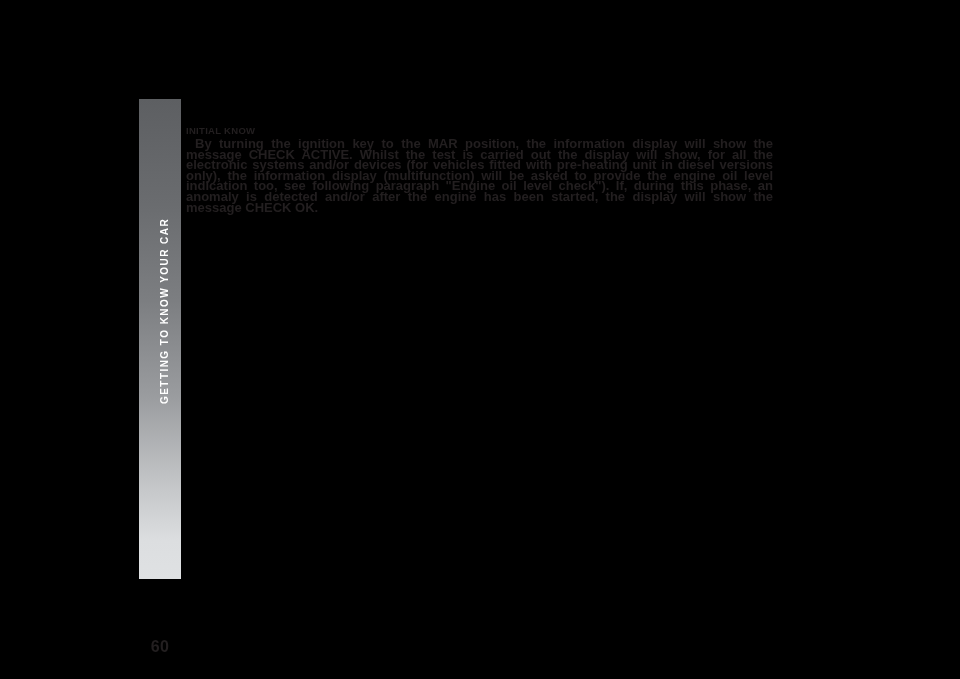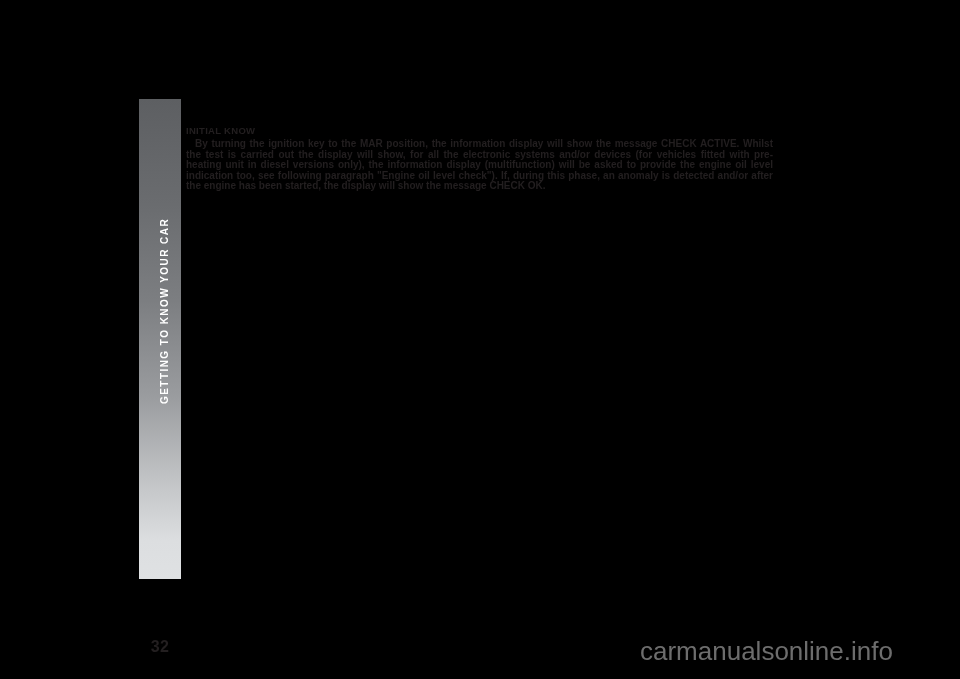--- a/index.html
+++ b/index.html
@@ -13,34 +13,33 @@
   #chapter-title{position:absolute;left:21px;top:305px;color:#ffffff;font-weight:bold;
      font-size:10px;letter-spacing:1.45px;transform:rotate(-90deg);transform-origin:0 0;
      white-space:nowrap;line-height:10px;}
   #pagenum{position:absolute;left:0;top:539px;width:42px;text-align:center;
      font-weight:bold;color:#231f20;font-size:16px;letter-spacing:0.3px;}
 
   
   #heading{position:absolute;left:186px;top:125px;color:#231f20;font-weight:bold;
      font-size:9.5px;letter-spacing:0.3px;font-family:"Liberation Sans",sans-serif;}
   #body-copy{position:absolute;left:186px;top:139px;width:587px;color:#231f20;
-     font-size:10px;line-height:10.6px;text-align:justify;font-weight:bold;
+     font-size:13px;line-height:10.6px;text-align:justify;font-weight:bold;
      font-family:"Liberation Sans",sans-serif;}
   #body-copy .ind{display:inline-block;width:9px;}
 
   .wm{position:absolute;left:640px;top:636px;color:#6d6d6d;font-size:26px;
      letter-spacing:0px;font-family:"Liberation Sans",sans-serif;}
 </style>
 </head>
 <body>
 
 <div class="page">
 
   <div id="sidebar">
     <div id="chapter-title">GETTING TO KNOW YOUR CAR</div>
-    <div id="pagenum">32</div>
+    <div id="pagenum">60</div>
   </div>
 
   <div id="heading">INITIAL KNOW</div>
   <div id="body-copy"><span class="ind"></span><span>By turning the ignition key to the MAR position, the information display will show the message CHECK ACTIVE. Whilst the test is carried out the display will show, for all the electronic systems and/or devices (for vehicles fitted with pre-heating unit in diesel versions only), the information display (multifunction) will be asked to provide the engine oil level indication too, see following paragraph "Engine oil level check"). If, during this phase, an anomaly is detected and/or after the engine has been started, the display will show the message CHECK OK.</span></div>
 
-  <div class="wm">carmanualsonline.info</div>
 </div>
 
 </body></html>

